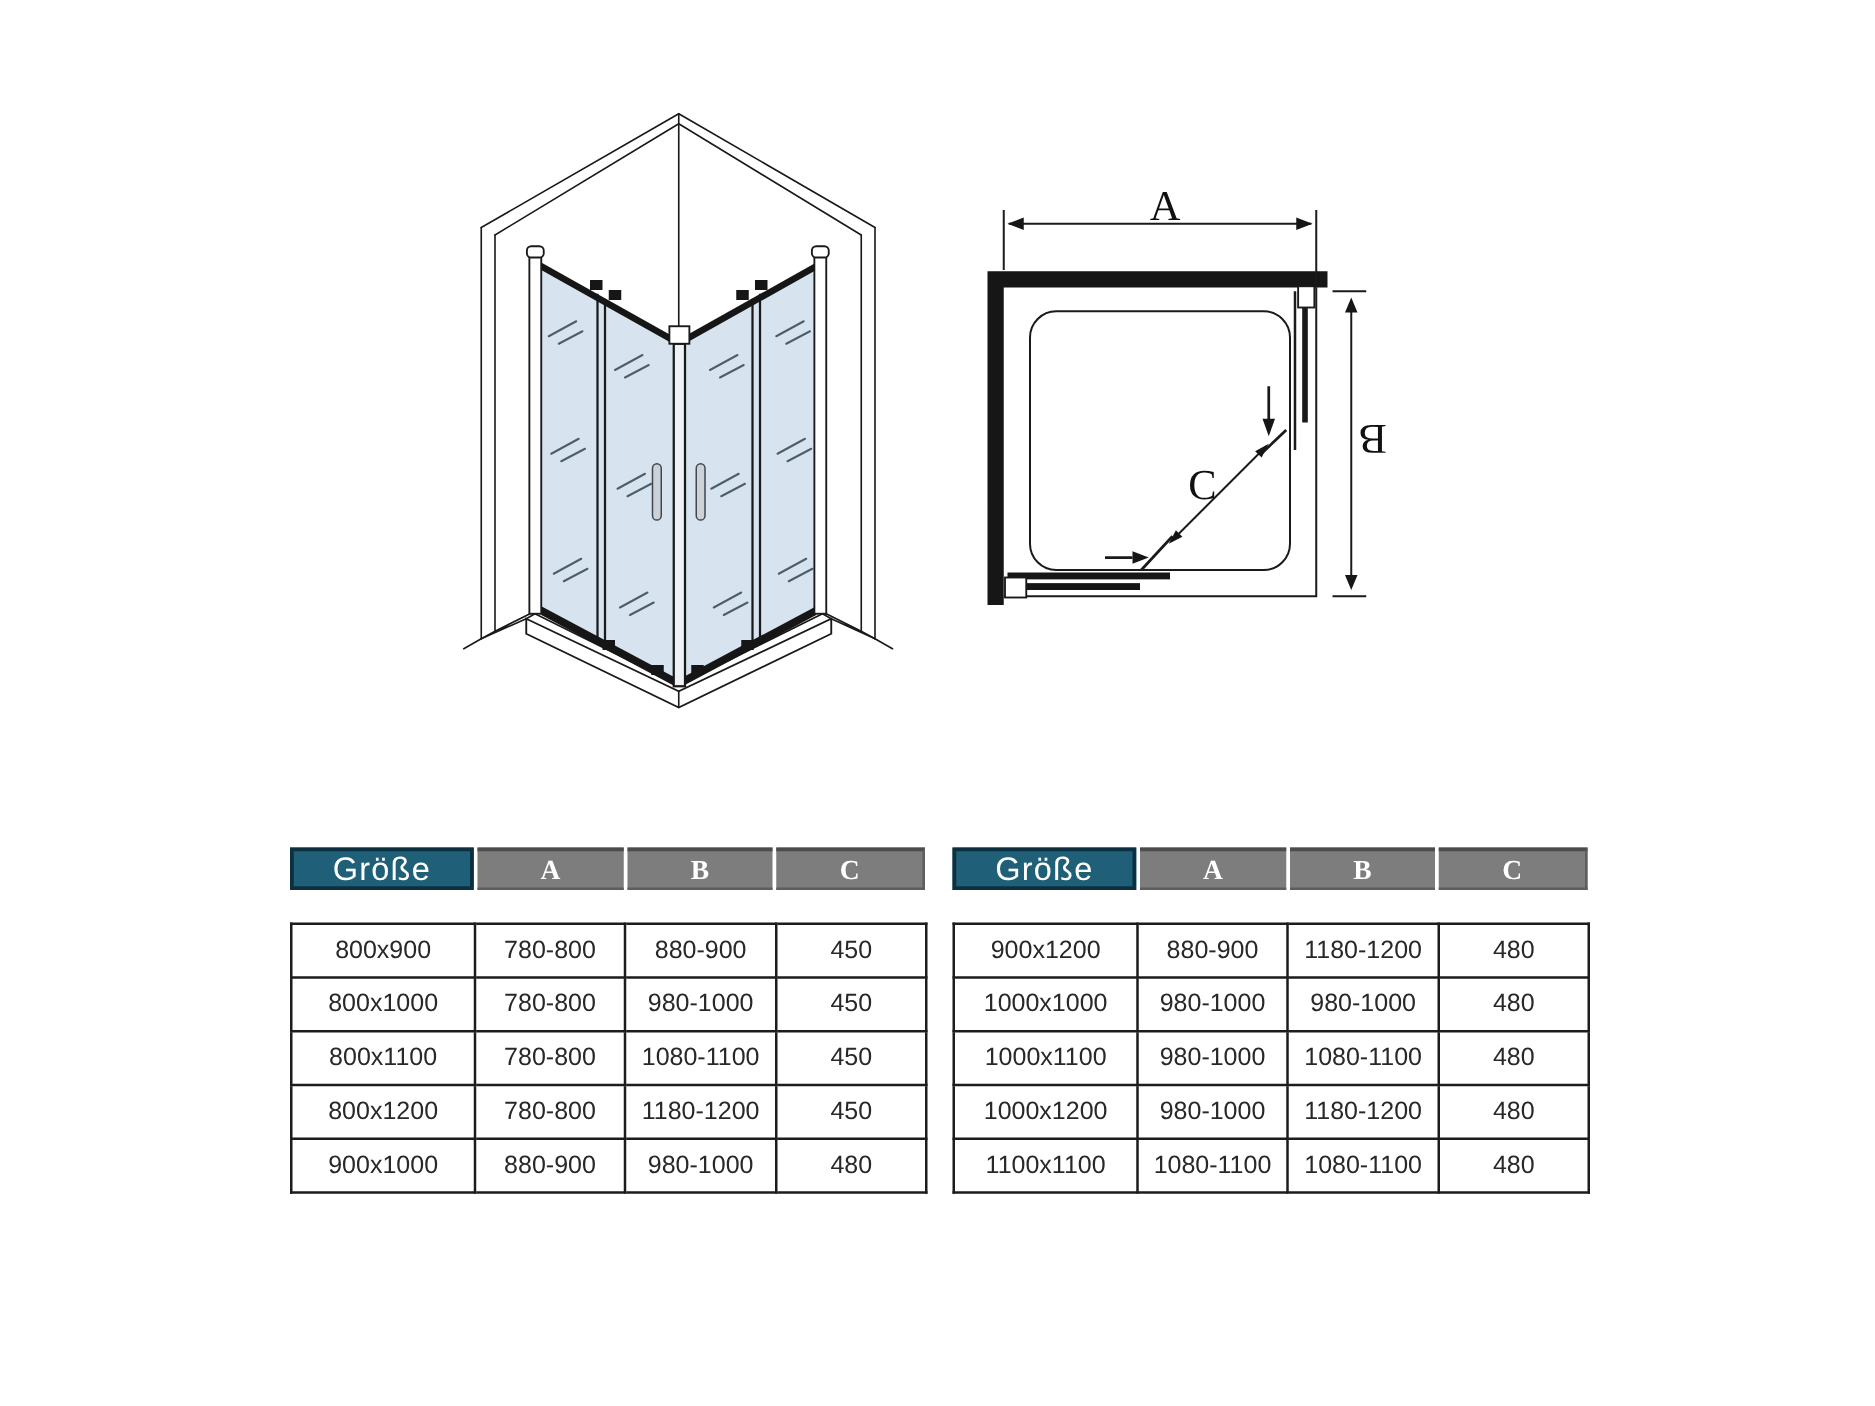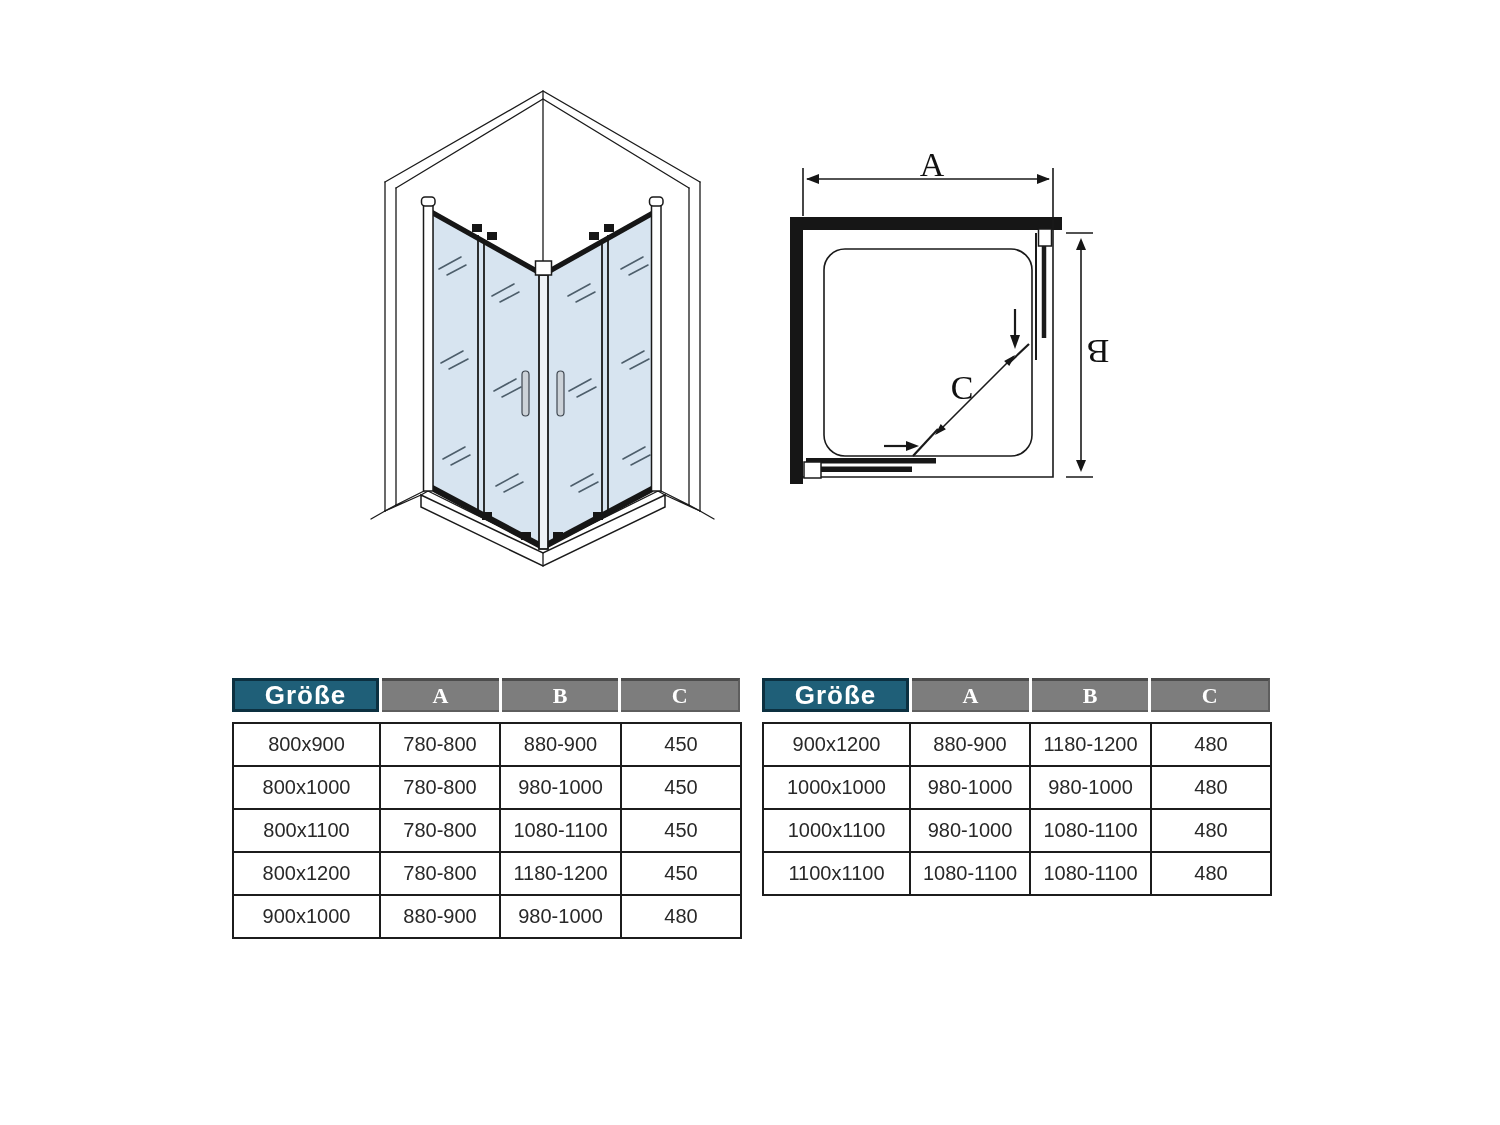--- a/index.html
+++ b/index.html
@@ -4,28 +4,28 @@
 <style>
   html,body{margin:0;padding:0;background:#fff;}
   .canvas{position:relative;width:1500px;height:1125px;background:#ffffff;overflow:hidden;
           font-family:"Liberation Sans",sans-serif;}
   .diagram-svg{position:absolute;}
 
   
   .spec-table{position:absolute;top:678px;width:508px;}
   .hdr{display:flex;height:34px;}
   .hdr .size{width:147px;box-sizing:border-box;background:#1f5f78;border:3px solid #0c3040;
-             color:#fff;font-weight:bold;font-size:26px;display:flex;align-items:center;justify-content:center;
+             color:#fff;font-weight:normal;font-size:26px;display:flex;align-items:center;justify-content:center;
              letter-spacing:1px;}
   .hdr .col{flex:1;box-sizing:border-box;background:#7d7d7d;margin-left:3px;
             border-top:3px solid #4c4c4c;border-bottom:2px solid #5e5e5e;
             color:#fff;font-family:"Liberation Serif",serif;font-weight:bold;font-size:22px;
             display:flex;align-items:center;justify-content:center;}
   .hdr .col.last{border-right:2px solid #5e5e5e;}
-  table.body-table{margin-top:10px;border-collapse:collapse;table-layout:fixed;width:508px;}
+  table.body-table{margin-top:26px;border-collapse:collapse;table-layout:fixed;width:508px;}
   table.body-table td{border:2px solid #1c1c1c;height:41px;text-align:center;
                       font-size:20px;color:#282828;padding:0;background:#fff;}
 
   
   .ln{stroke:#1a1a1a;stroke-width:1.3;fill:none;stroke-linecap:round;}
   .thick{stroke:#1a1a1a;fill:none;stroke-linecap:butt;}
   .blk{fill:#161616;stroke:none;}
   .wht{fill:#ffffff;stroke:#1a1a1a;stroke-width:1.5;}
   .glass{fill:#d7e4f0;stroke:#72828f;stroke-width:0.8;}
   .mark{stroke:#4d5e6b;stroke-width:1.6;fill:none;stroke-linecap:round;}
@@ -240,20 +240,26 @@
             <td>980-1000</td>
             <td>480</td>
           </tr>
           <tr>
             <td>1000x1100</td>
             <td>980-1000</td>
             <td>1080-1100</td>
             <td>480</td>
           </tr>
           <tr>
+            <td>1000x1200</td>
+            <td>980-1000</td>
+            <td>1180-1200</td>
+            <td>480</td>
+          </tr>
+          <tr>
             <td>1100x1100</td>
             <td>1080-1100</td>
             <td>1080-1100</td>
             <td>480</td>
           </tr>
         </tbody>
     </table>
   </div>
 
 </div>

